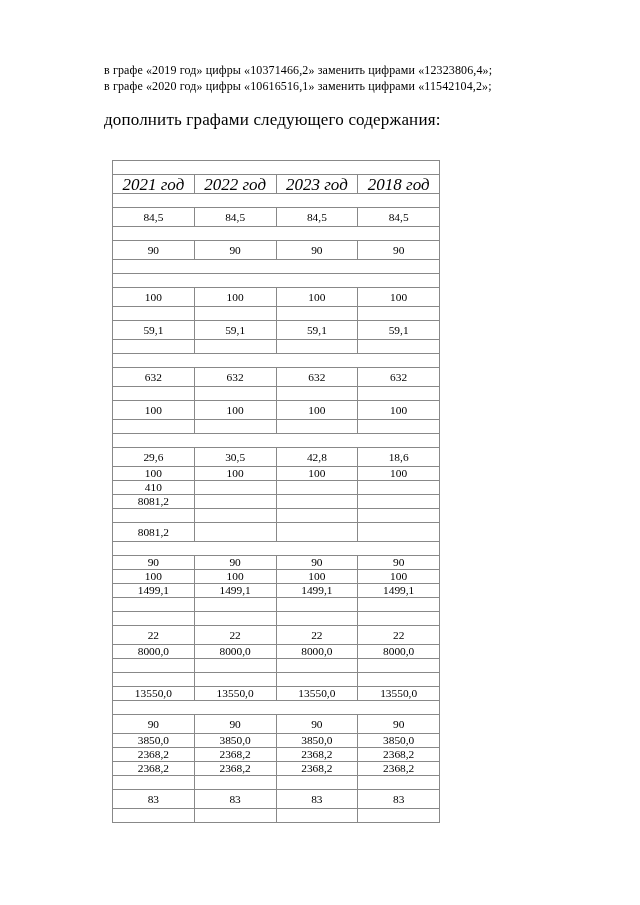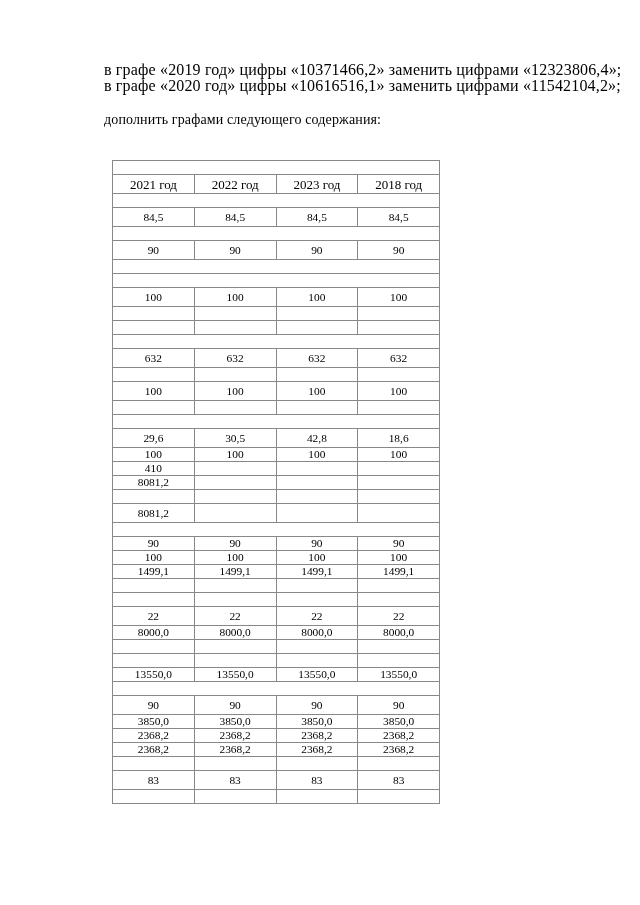--- a/index.html
+++ b/index.html
@@ -25,30 +25,30 @@
   }
 
   
   .para-block {
     position: absolute;
     left: 104px;
     top: 62px;
     width: 440px;
   }
   .para-line {
-    font-size: 16px;
+    font-size: 12px;
     line-height: 16.4px;
     white-space: nowrap;
     letter-spacing: 0.01em;
   }
   .para-spacer {
     height: 17px;
   }
   .para-standalone {
-    font-size: 14px;
+    font-size: 17px;
     line-height: 16.4px;
     white-space: nowrap;
     letter-spacing: 0.01em;
   }
 
   
   .table-wrap {
     position: absolute;
     left: 112px;
     top: 160px;
@@ -70,21 +70,22 @@
     vertical-align: middle;
     font-size: 11.4px;
     line-height: 13px;
     font-family: "Liberation Serif", "DejaVu Serif", serif;
     color: #000000;
     overflow: hidden;
     white-space: nowrap;
   }
   table.grid tr.r-head td {
     height: 18px;
-    font-size: 13px;
+    font-size: 17px;
+    font-style: italic;
   }
   table.grid tr.r-tall td {
     height: 18px;
     margin-top: 28px;
   }
   table.grid tr.r-short td {
     height: 13px;
   }
   table.grid tr.r-gap td {
     height: 11px;
@@ -152,20 +153,26 @@
             <td>100</td>
             <td>100</td>
             <td>100</td>
           </tr>
           <tr class="r-gap">
             <td>&nbsp;</td>
             <td>&nbsp;</td>
             <td>&nbsp;</td>
             <td>&nbsp;</td>
           </tr>
+          <tr class="r-tall">
+            <td>59,1</td>
+            <td>59,1</td>
+            <td>59,1</td>
+            <td>59,1</td>
+          </tr>
           <tr class="r-gap">
             <td>&nbsp;</td>
             <td>&nbsp;</td>
             <td>&nbsp;</td>
             <td>&nbsp;</td>
           </tr>
           <tr class="r-gap">
             <td colspan="4" class="span-all">&nbsp;</td>
           </tr>
           <tr class="r-tall">

